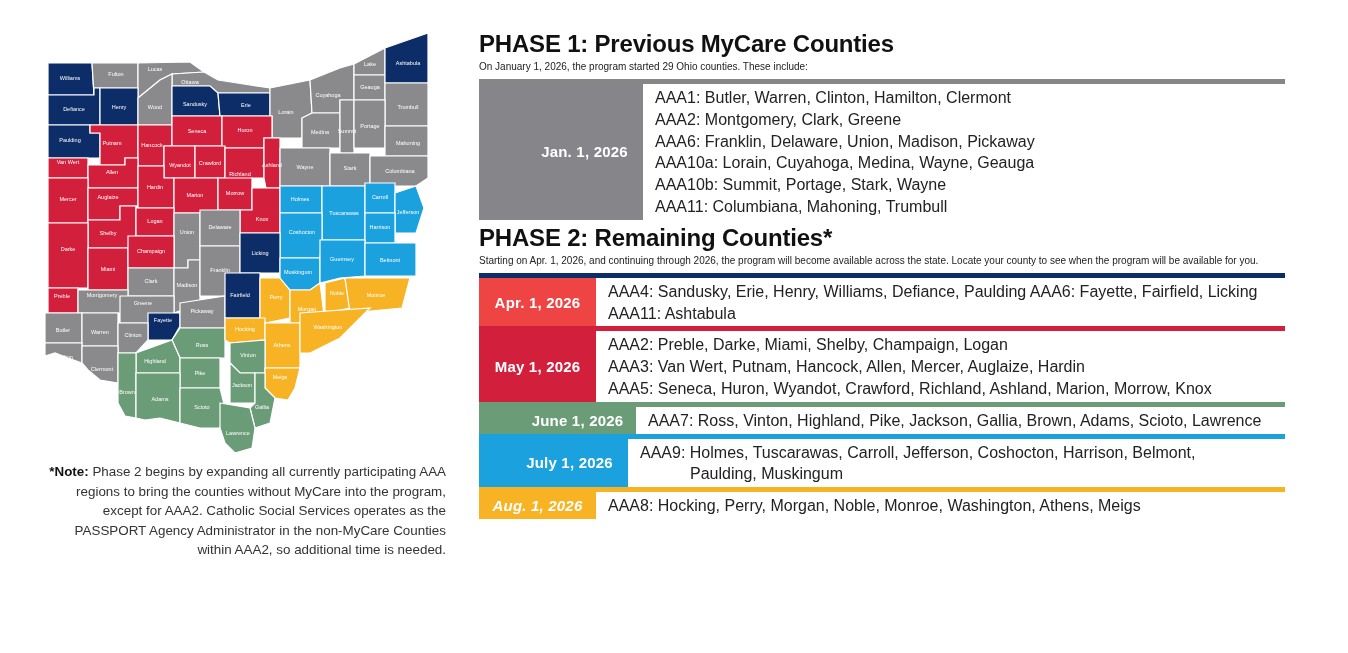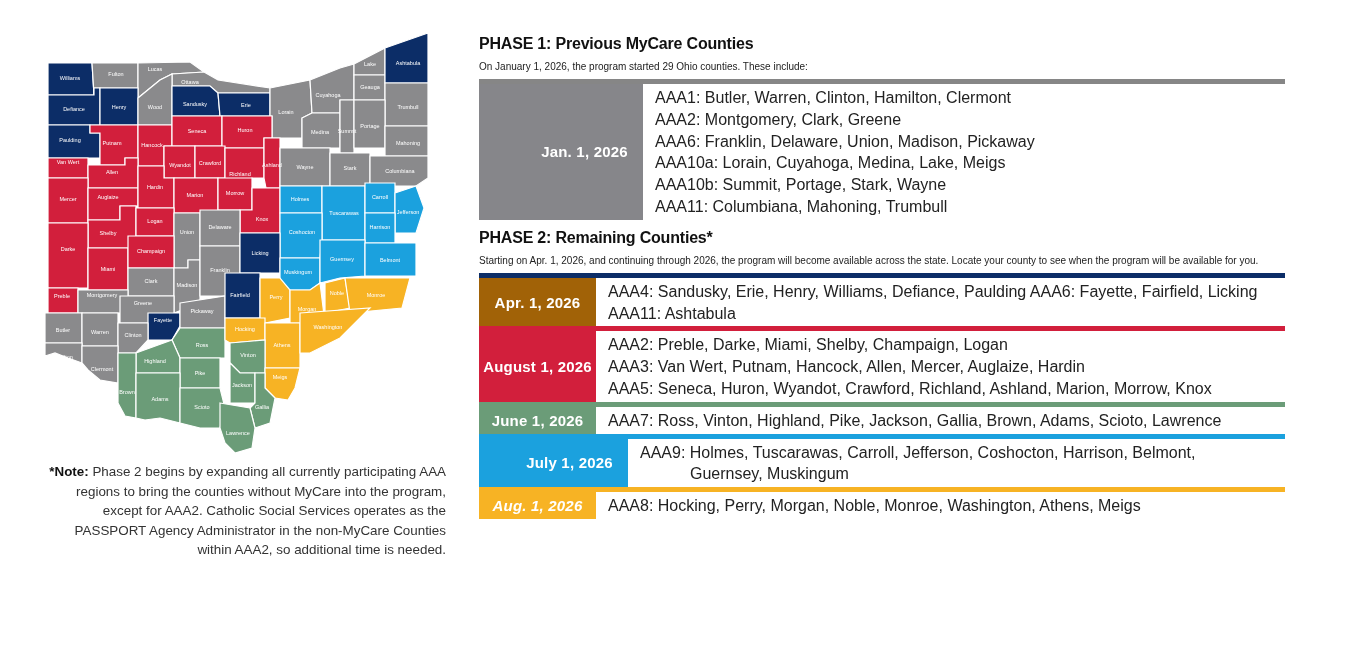--- a/index.html
+++ b/index.html
@@ -3,21 +3,21 @@
 <meta charset="utf-8">
 <style>
   html, body { margin:0; padding:0; background:#ffffff; }
   body { width:1348px; height:653px; position:relative; overflow:hidden; font-family:"Liberation Sans", sans-serif; color:#222; }
   #map { position:absolute; left:40px; top:28px; width:400px; height:440px; }
   #map svg { width:400px; height:440px; display:block; }
   #map text { font-family:"Liberation Sans", sans-serif; font-size:5.5px; fill:#ffffff; text-anchor:middle; dominant-baseline:middle; }
   .note { position:absolute; left:46px; top:462px; width:400px; font-size:13.4px; line-height:19.5px; color:#333;text-align:right; }
   .note b { color:#111; }
   .right { position:absolute; left:479px; top:32px; width:806px; }
-  .ph-title { font-size:16px; font-weight:bold; color:#111; margin:0; line-height:24px; letter-spacing:-0.2px; }
+  .ph-title { font-size:24px; font-weight:bold; color:#111; margin:0; line-height:24px; letter-spacing:-0.2px; }
   .ph-sub { font-size:10px; color:#222; line-height:21px; margin:0; }
   .tbl { width:806px; margin-top:2px; }
   .row { display:flex; border-top:5px solid; }
   .row .date { width:117px; flex:0 0 117px; color:#fff; font-weight:bold; font-size:15px; display:flex; align-items:center; justify-content:center; letter-spacing:0.2px; }
   .row .body { flex:1; padding:3px 8px 2px 12px; font-size:16px; line-height:21.8px; color:#222; }
   .row .line { display:block; }
   .row .indent { padding-left:50px; display:block; }
   .ph2hdr { margin-top:6px; }
 </style>
 </head>
@@ -226,57 +226,57 @@
   <h2 class="ph-title">PHASE 1: Previous MyCare Counties</h2>
   <p class="ph-sub">On January 1, 2026, the program started 29 Ohio counties. These include:</p>
 
   <div class="tbl">
     <div class="row" style="border-top-color:#868686;">
       <div class="date" style="background:#86868a;padding-left:47px;">Jan. 1, 2026</div>
       <div class="body">
         <span class="line">AAA1: Butler, Warren, Clinton, Hamilton, Clermont</span>
         <span class="line">AAA2: Montgomery, Clark, Greene</span>
         <span class="line">AAA6: Franklin, Delaware, Union, Madison, Pickaway</span>
-        <span class="line">AAA10a: Lorain, Cuyahoga, Medina, Lake, Meigs</span>
+        <span class="line">AAA10a: Lorain, Cuyahoga, Medina, Wayne, Geauga</span>
         <span class="line">AAA10b: Summit, Portage, Stark, Wayne</span>
         <span class="line">AAA11: Columbiana, Mahoning, Trumbull</span>
       </div>
     </div>
   </div>
 
   <h2 class="ph-title ph2hdr">PHASE 2: Remaining Counties*</h2>
   <p class="ph-sub">Starting on Apr. 1, 2026, and continuing through 2026, the program will become available across the state. Locate your county to see when the program will be available for you.</p>
 
   <div class="tbl">
     <div class="row" style="border-top-color:#0c2d67;">
-      <div class="date" style="background:#a16207;">Apr. 1, 2026</div>
+      <div class="date" style="background:#ef4444;">Apr. 1, 2026</div>
       <div class="body">
         <span class="line">AAA4: Sandusky, Erie, Henry, Williams, Defiance, Paulding AAA6: Fayette, Fairfield, Licking</span>
         <span class="line">AAA11: Ashtabula</span>
       </div>
     </div>
     <div class="row" style="border-top-color:#d21f3c;">
-      <div class="date" style="background:#d21f3c;">August 1, 2026</div>
+      <div class="date" style="background:#d21f3c;">May 1, 2026</div>
       <div class="body">
         <span class="line">AAA2: Preble, Darke, Miami, Shelby, Champaign, Logan</span>
         <span class="line">AAA3: Van Wert, Putnam, Hancock, Allen, Mercer, Auglaize, Hardin</span>
         <span class="line">AAA5: Seneca, Huron, Wyandot, Crawford, Richland, Ashland, Marion, Morrow, Knox</span>
       </div>
     </div>
     <div class="row" style="border-top-color:#6b9c78;">
-      <div class="date" style="background:#6b9c78;">June 1, 2026</div>
+      <div class="date" style="background:#6b9c78;padding-left:40px;">June 1, 2026</div>
       <div class="body">
         <span class="line">AAA7: Ross, Vinton, Highland, Pike, Jackson, Gallia, Brown, Adams, Scioto, Lawrence</span>
       </div>
     </div>
     <div class="row" style="border-top-color:#1ba1de;">
       <div class="date" style="background:#1ba1de;padding-left:32px;">July 1, 2026</div>
       <div class="body">
         <span class="line">AAA9: Holmes, Tuscarawas, Carroll, Jefferson, Coshocton, Harrison, Belmont,</span>
-        <span class="indent">Guernsey, Muskingum</span>
+        <span class="indent">Paulding, Muskingum</span>
       </div>
     </div>
     <div class="row" style="border-top-color:#f7b324;">
       <div class="date" style="background:#f7b324;font-style:italic;">Aug. 1, 2026</div>
       <div class="body">
         <span class="line">AAA8: Hocking, Perry, Morgan, Noble, Monroe, Washington, Athens, Meigs</span>
       </div>
     </div>
   </div>
 </div>

